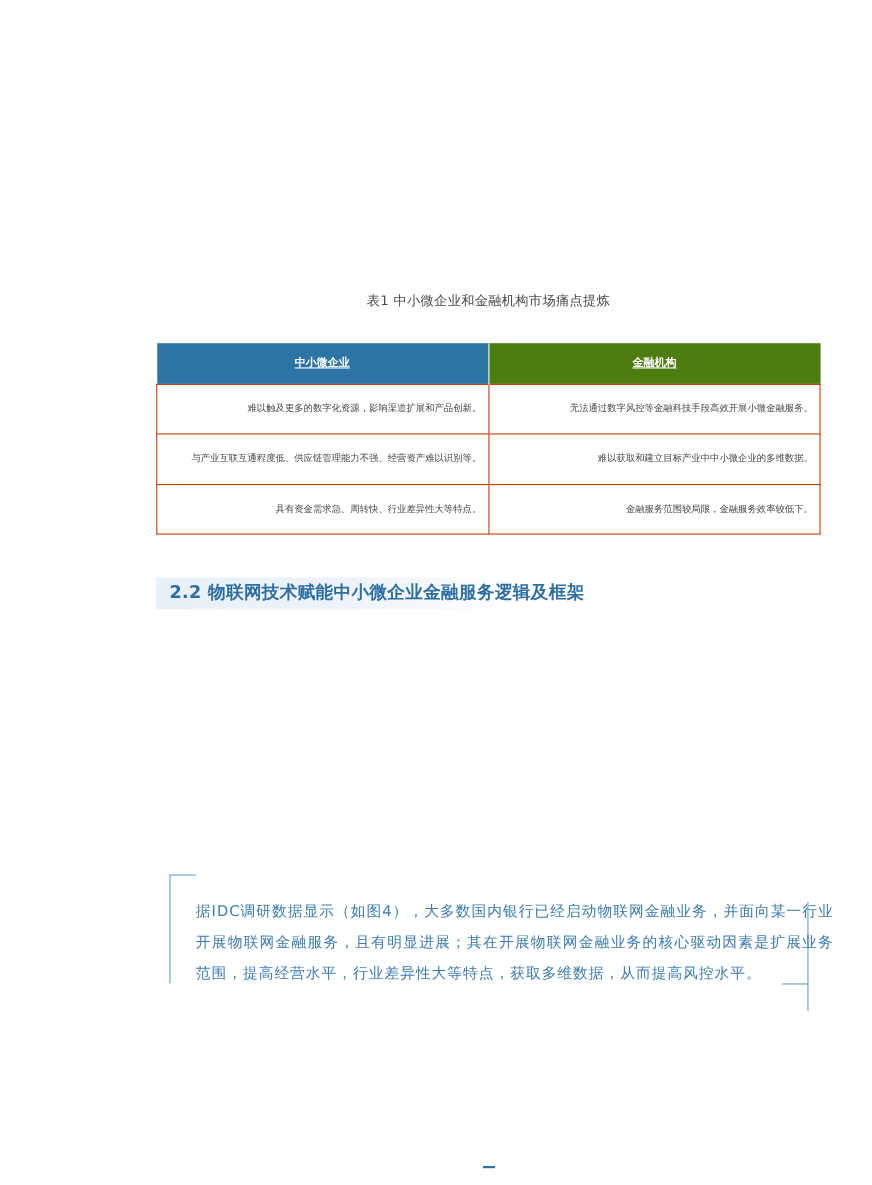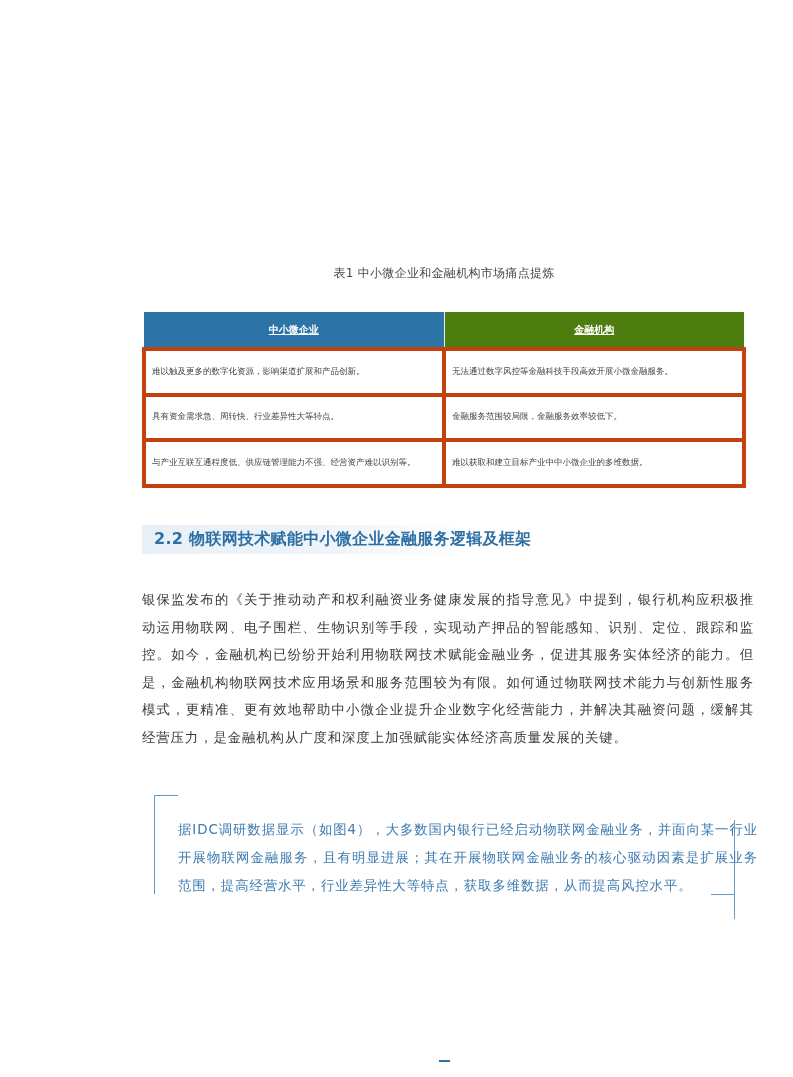--- a/index.html
+++ b/index.html
@@ -18,22 +18,22 @@
       position: absolute; left: 94px; top: 264px; width: 604px;
       border-collapse: collapse; table-layout: fixed;
     }
     .pain-table th {
       height: 37px; color: #fff; font-size: 10px; font-weight: bold;
       text-align: center; vertical-align: middle; text-decoration: underline;
     }
     .pain-table th.col-sme { background: #2d74a6; border-right: 1px solid #e8eef2; }
     .pain-table th.col-fin { background: #4d7c0f; }
     .pain-table td {
-      height: 45.5px; font-size: 8.5px; color: #444; text-align: left;
-      vertical-align: middle; border: 4px solid #c2410c; padding: 4px 6px;
+      height: 45.5px; font-size: 8.5px; color: #444; text-align: right;
+      vertical-align: middle; border: 1px solid #c2410c; padding: 4px 6px;
       white-space: nowrap;
     }
 
     .section-heading {
       position: absolute; left: 94px; top: 477px; width: 330px; height: 29px;
       background: linear-gradient(90deg, #e8f0f7 0%, #eef4f9 55%, rgba(255,255,255,0) 100%);
       display: flex; align-items: center;
     }
     .section-heading span {
       font-size: 16px; font-weight: bold; color: #2e6fa3; white-space: nowrap; letter-spacing: 0.3px;
@@ -78,35 +78,34 @@
         <th class="col-sme">中小微企业</th>
         <th class="col-fin">金融机构</th>
       </tr>
     </thead>
     <tbody>
       <tr>
         <td>难以触及更多的数字化资源，影响渠道扩展和产品创新。</td>
         <td>无法通过数字风控等金融科技手段高效开展小微金融服务。</td>
       </tr>
       <tr>
+        <td>与产业互联互通程度低、供应链管理能力不强、经营资产难以识别等。</td>
+        <td>难以获取和建立目标产业中中小微企业的多维数据。</td>
+      </tr>
+      <tr>
         <td>具有资金需求急、周转快、行业差异性大等特点。</td>
         <td>金融服务范围较局限，金融服务效率较低下。</td>
-      </tr>
-      <tr>
-        <td>与产业互联互通程度低、供应链管理能力不强、经营资产难以识别等。</td>
-        <td>难以获取和建立目标产业中中小微企业的多维数据。</td>
       </tr>
     </tbody>
   </table>
 
   <div class="section-heading">
     <span>2.2 物联网技术赋能中小微企业金融服务逻辑及框架</span>
   </div>
 
-  <p class="body-paragraph">银保监发布的《关于推动动产和权利融资业务健康发展的指导意见》中提到，银行机构应积极推动运用物联网、电子围栏、生物识别等手段，实现动产押品的智能感知、识别、定位、跟踪和监控。如今，金融机构已纷纷开始利用物联网技术赋能金融业务，促进其服务实体经济的能力。但是，金融机构物联网技术应用场景和服务范围较为有限。如何通过物联网技术能力与创新性服务模式，更精准、更有效地帮助中小微企业提升企业数字化经营能力，并解决其融资问题，缓解其经营压力，是金融机构从广度和深度上加强赋能实体经济高质量发展的关键。</p>
 
   <div class="callout">
     <div class="bracket-left-v"></div>
     <div class="bracket-left-h"></div>
     <div class="bracket-right-v"></div>
     <div class="bracket-right-h"></div>
     <p class="callout-text">据IDC调研数据显示（如图4），大多数国内银行已经启动物联网金融业务，并面向某一行业开展物联网金融服务，且有明显进展；其在开展物联网金融业务的核心驱动因素是扩展业务范围，提高经营水平，行业差异性大等特点，获取多维数据，从而提高风控水平。</p>
   </div>
 
   <div class="page-footer">

